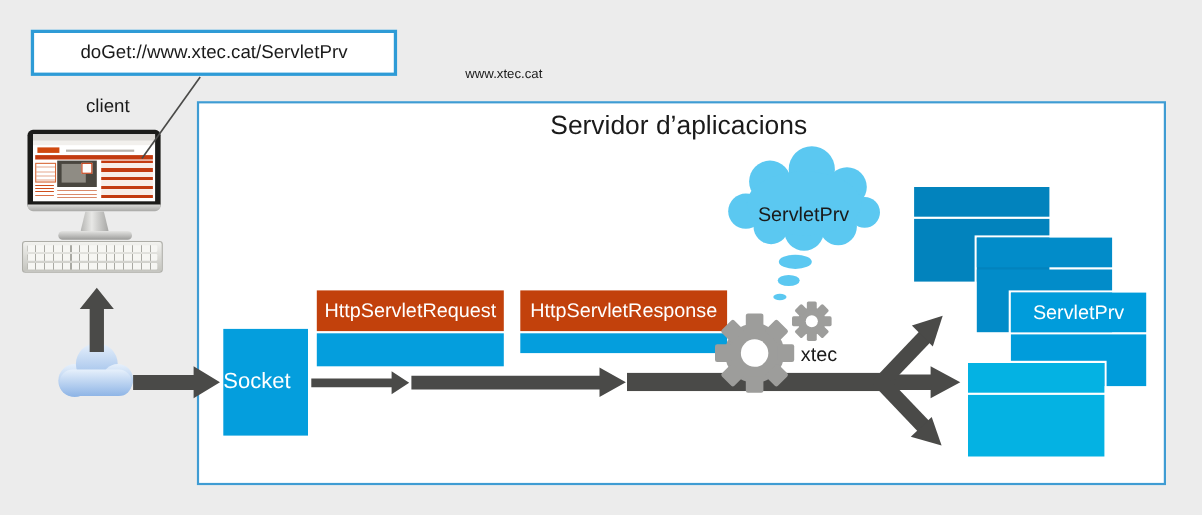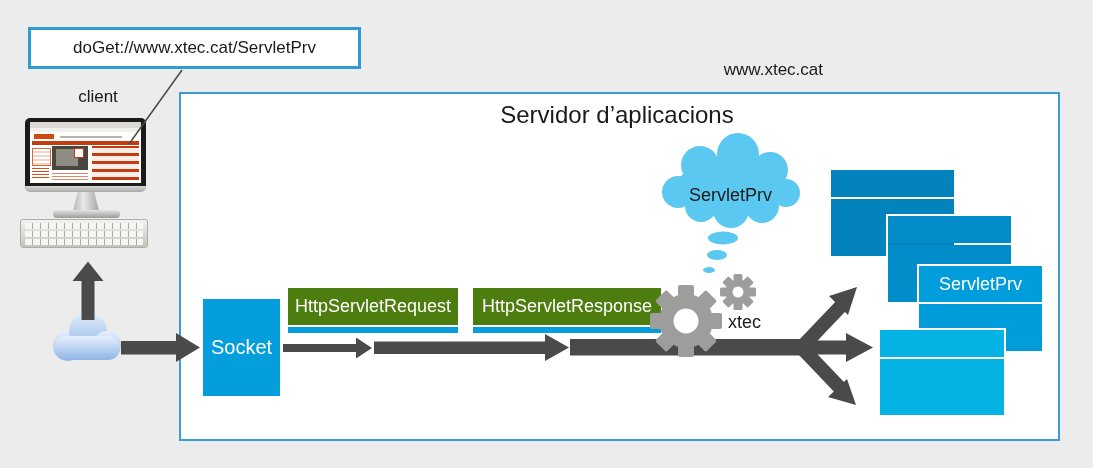--- a/index.html
+++ b/index.html
@@ -1,21 +1,21 @@
 <!DOCTYPE html>
 <html><head>
 <meta charset="utf-8">
 <style>
   html,body{margin:0;padding:0;}
   body{background:#ececec;font-family:"Liberation Sans","DejaVu Sans",sans-serif;color:#1a1a1a;}
   .canvas{position:relative;width:1093px;height:468px;background:#ececec;overflow:hidden;}
 
   
   .server-box{position:absolute;left:179px;top:92px;width:881px;height:349px;background:#ffffff;border:2px solid #3f9cd3;box-sizing:border-box;}
-  .server-domain{position:absolute;left:423px;top:60px;width:400px;text-align:right;font-size:17px;}
+  .server-domain{position:absolute;left:423px;top:60px;width:400px;text-align:left;font-size:12px;}
   .server-title{position:absolute;left:417px;top:101px;width:400px;text-align:center;font-size:24px;}
 
   
   .url-box{position:absolute;left:28px;top:27px;width:333px;height:42px;background:#fff;border:3px solid #2e9bd6;box-sizing:border-box;display:flex;align-items:center;justify-content:center;font-size:17px;}
   .client-label{position:absolute;left:48px;top:87px;width:100px;text-align:center;font-size:17px;}
 
   
   .monitor-bezel{position:absolute;left:25px;top:118px;width:121px;height:73px;background:#1b1b19;border-radius:5px;}
   .monitor-chin{position:absolute;left:25px;top:186px;width:121px;height:6px;background:linear-gradient(#d8d8d6,#a9a9a7);border-radius:0 0 5px 5px;}
   .monitor-screen{position:absolute;left:30px;top:122px;width:111px;height:61px;background:#ffffff;overflow:hidden;}
@@ -41,26 +41,26 @@
   .kb-row{position:absolute;left:4px;height:6px;background:repeating-linear-gradient(90deg,#f6f6f3 0 7px,#a9a9a3 7px 8px);border-radius:1px;}
   .kb-row1{top:3px;width:118px;}
   .kb-row2{top:11px;width:118px;}
   .kb-row3{top:19px;width:118px;}
 
   
   .artwork{position:absolute;left:0;top:0;width:1093px;height:468px;pointer-events:none;}
 
   
   .bluebox{position:absolute;background:#049edd;color:#ffffff;box-sizing:border-box;}
-  .socket-box{left:203px;top:299px;width:77px;height:97px;display:flex;align-items:center;justify-content:center;font-size:20px;}
+  .socket-box{left:203px;top:299px;width:77px;height:97px;display:flex;align-items:center;font-size:20px;}
   .split-box{display:flex;flex-direction:column;background:transparent;}
-  .split-head{background:#4d7c0f;display:flex;align-items:center;justify-content:center;font-size:18px;color:#fff;margin-top:24px;}
+  .split-head{background:#c2410c;display:flex;align-items:center;justify-content:center;font-size:18px;color:#fff;}
   .split-body{background:#049edd;flex:1;margin-top:2px;}
   .request-box{left:288px;top:264px;width:170px;height:69px;}
-  .response-box{left:473px;top:264px;width:188px;height:69px;}
+  .response-box{left:473px;top:264px;width:188px;height:57px;}
   .request-box .split-head,.response-box .split-head{height:37px;}
 
   
   .card{position:absolute;display:flex;flex-direction:column;border:2px solid #ffffff;box-sizing:border-box;}
   .card .head{display:flex;align-items:center;justify-content:center;color:#fff;font-size:18px;}
   .card .body{flex:1;margin-top:2px;}
   .card1{left:829px;top:168px;width:127px;height:90px;}
   .card1 .head{height:27px;background:#0283bd;}
   .card1 .body{background:#0283bd;}
   .card2{left:886px;top:214px;width:127px;height:90px;}

